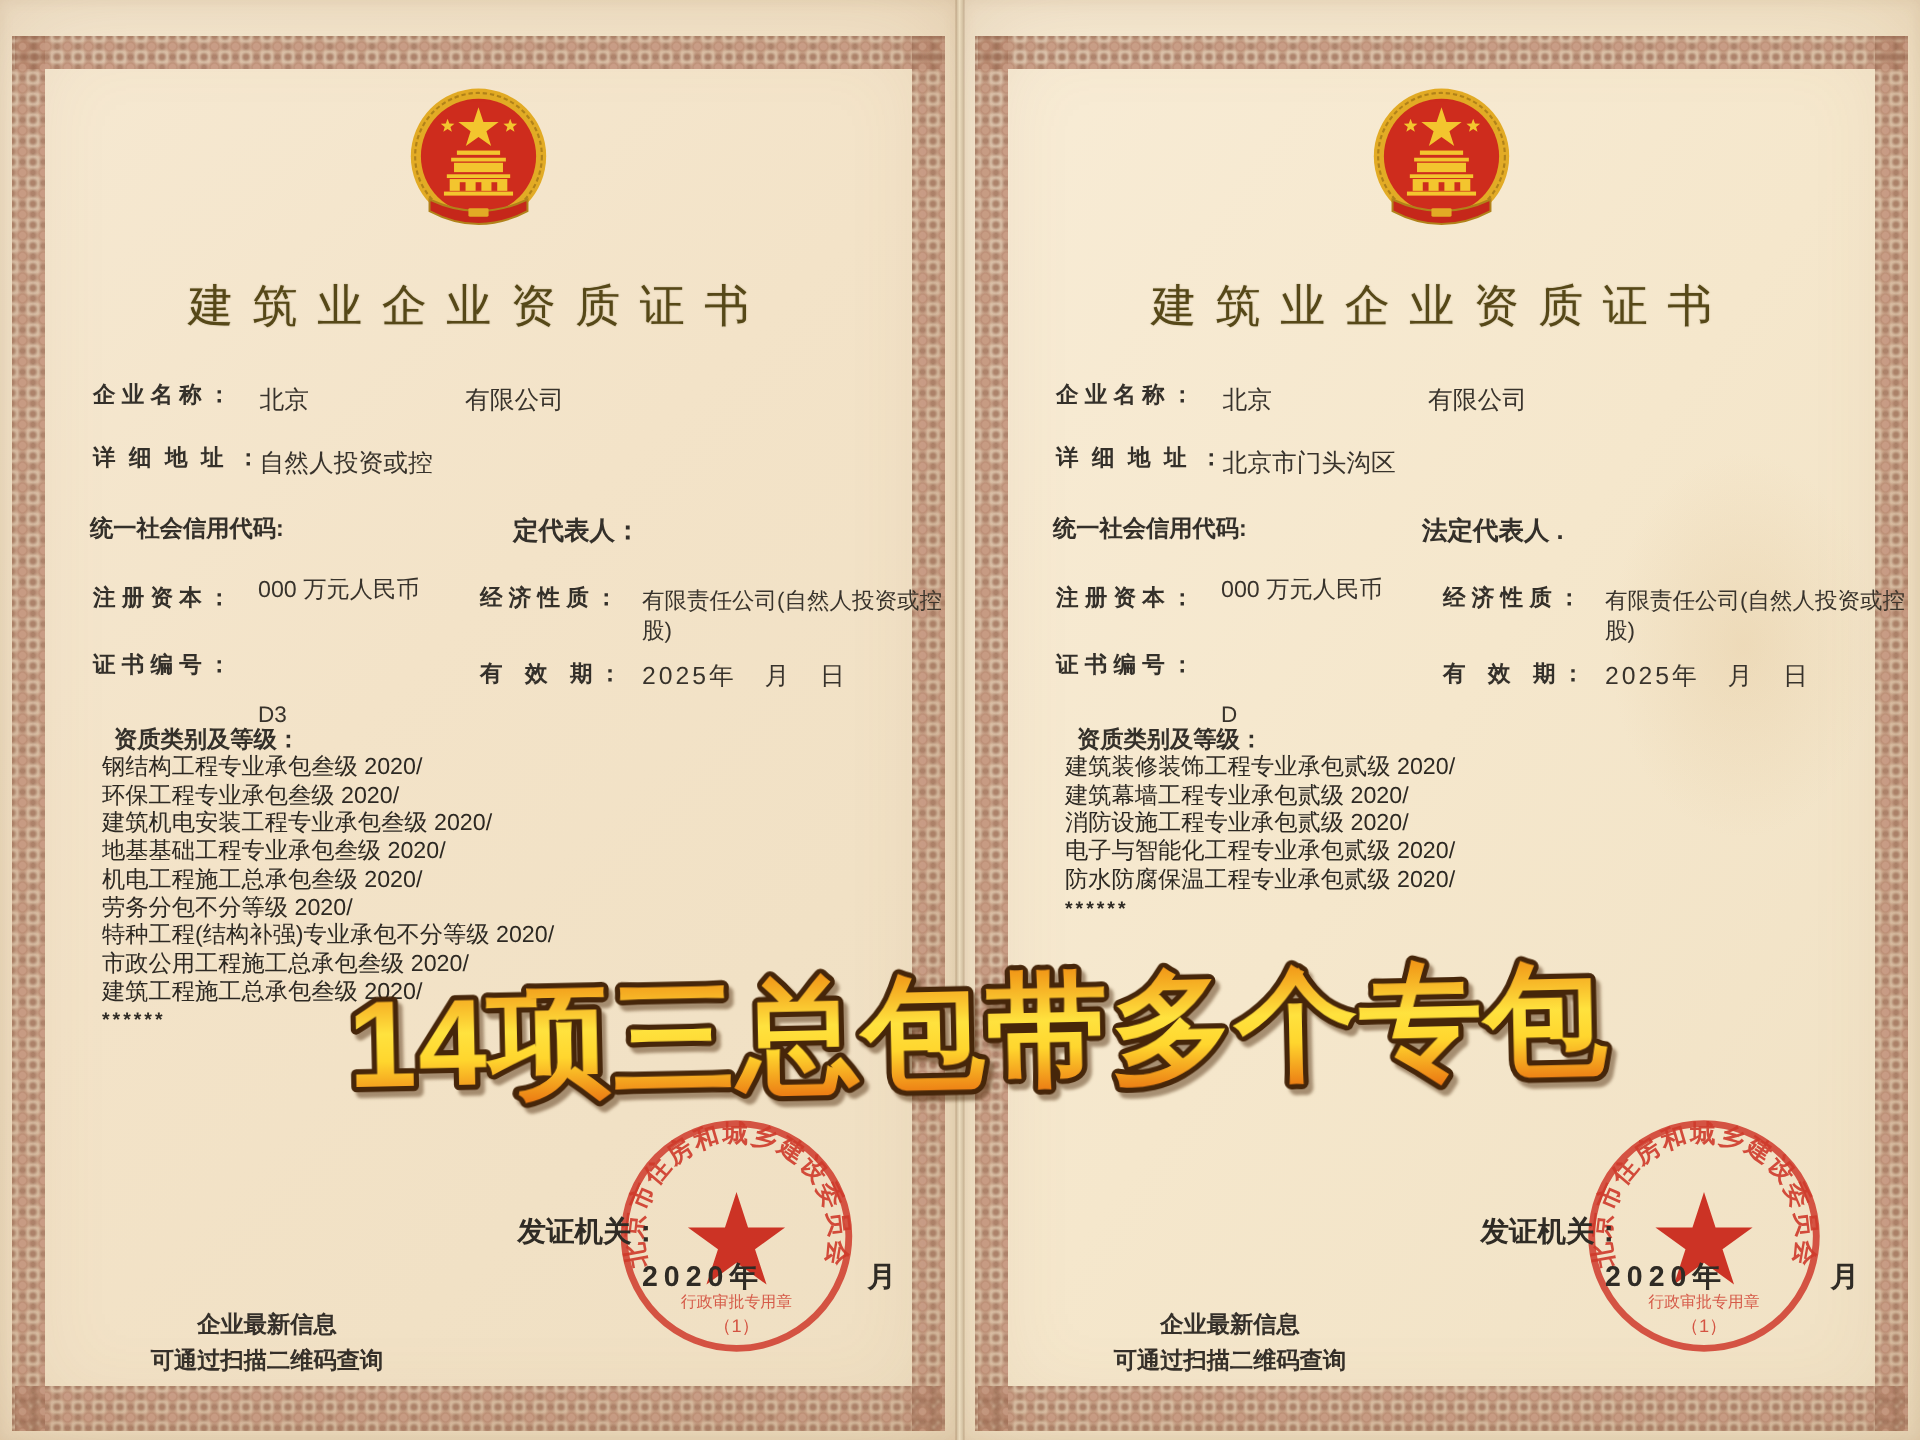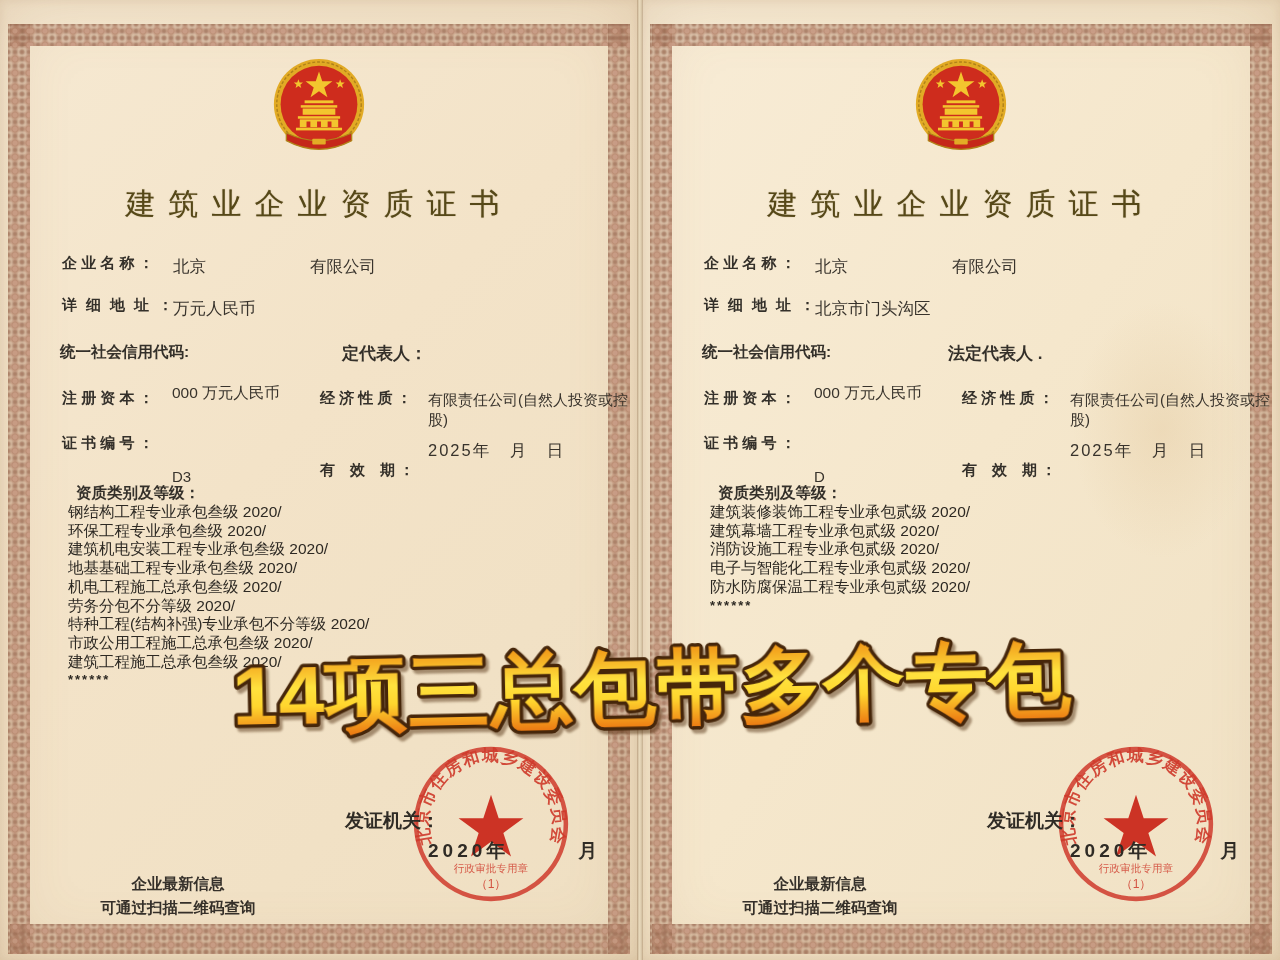--- a/index.html
+++ b/index.html
@@ -43,21 +43,21 @@
   .lbl-credit{left:60px;top:342px;}
   .lbl-legal{left:342px;top:342px;font-size:17px;}
   .cert-right .lbl-legal{left:306px;}
   .lbl-capital{left:62px;top:389px;}
   .val-capital{left:172px;top:383px;font-size:15.5px;}
   .lbl-econ{left:320px;top:389px;}
   .val-econ1{left:428px;top:391px;font-size:15px;}
   .val-econ2{left:428px;top:411px;font-size:15px;}
   .lbl-certno{left:62px;top:434px;}
   .val-certno{left:172px;top:432px;font-size:15px;margin-top:36px;}
-  .lbl-validity{left:320px;top:461px;}
+  .lbl-validity{left:320px;top:440px;}
   .val-validity{left:428px;top:440px;letter-spacing:2px;}
   .quals-heading{left:76px;top:483px;}
   .qual-list{position:absolute;left:68px;top:503px;font-size:15.5px;font-weight:500;
     color:#2d2923;line-height:18.7px;white-space:nowrap;}
   .qual-stars{letter-spacing:2px;font-size:13px;font-weight:700;}
   .issuer{position:absolute;left:345px;top:808px;font-size:19px;font-weight:700;color:#2f2b25;z-index:3;}
   .seal{position:absolute;left:405px;top:738px;z-index:1;}
   .cert-right .seal{left:408px;}
   .issue-date{position:absolute;left:428px;top:838px;font-size:19px;font-weight:600;
     letter-spacing:4px;color:#2f2b25;z-index:3;white-space:nowrap;}
@@ -95,21 +95,21 @@
     <rect x="43" y="86" width="14" height="6" rx="1" fill="#e2ab25"></rect>
   </svg>
 
   <div class="title">建筑业企业资质证书</div>
 
   <div class="lbl lbl-company">企 业 名 称 ：</div>
   <div class="val val-company-a">北京</div>
   <div class="val val-company-b">有限公司</div>
 
   <div class="lbl lbl-address">详 细 地 址 ：</div>
-  <div class="val val-address">万元人民币</div>
+  <div class="val val-address">自然人投资或控</div>
 
   <div class="small-lbl lbl-credit">统一社会信用代码:</div>
   <div class="lbl lbl-legal">定代表人：</div>
 
   <div class="lbl lbl-capital">注 册 资 本 ：</div>
   <div class="val val-capital">000 万元人民币</div>
   <div class="lbl lbl-econ">经 济 性 质 ：</div>
   <div class="val val-econ1">有限责任公司(自然人投资或控</div>
   <div class="val val-econ2">股)</div>
 

